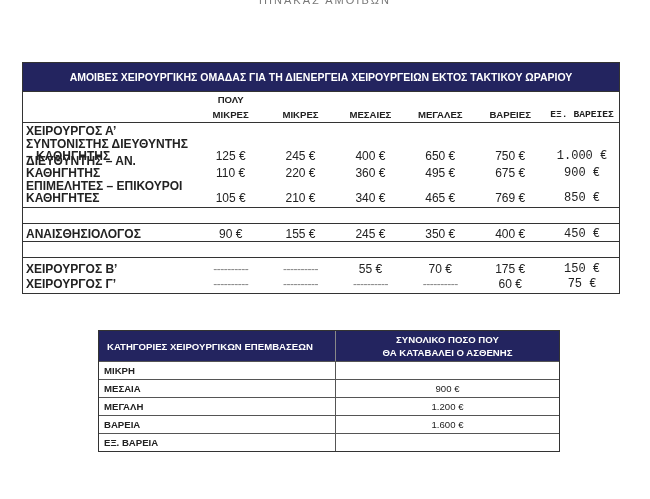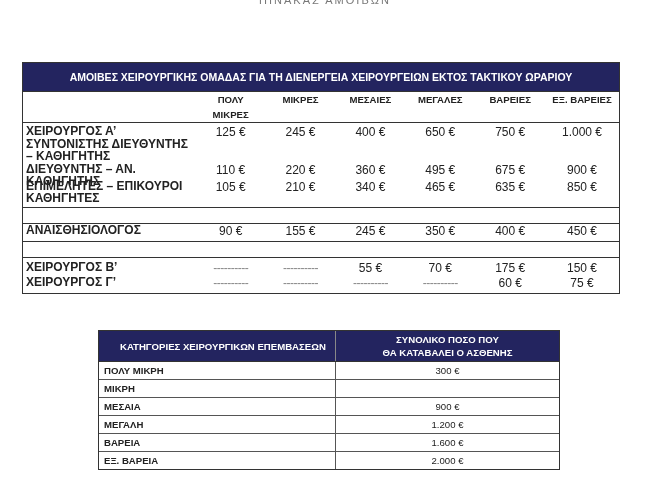--- a/index.html
+++ b/index.html
@@ -7,34 +7,34 @@
          font-family:"Liberation Sans", "DejaVu Sans", sans-serif; color:#222; }
   .cut-title { position:absolute; left:240px; top:-6px; width:170px; height:10px;
                font-size:11px; color:#777; letter-spacing:2px; text-align:center;
                overflow:hidden; filter:blur(0.6px); }
   
   .t1 { position:absolute; left:22px; top:22px; width:598px;
         border:1.5px solid #333; box-sizing:border-box;margin-top:40px; }
   .t1 .banner { background:#23245f; color:#fff; height:28px; font-size:10.5px;
                 font-weight:bold; display:flex; align-items:center; justify-content:center;
                 border-bottom:1.5px solid #333; }
-  .t1 .row { display:flex; align-items:flex-start; box-sizing:border-box; }
+  .t1 .row { display:flex; align-items:flex-end; box-sizing:border-box; }
   .t1 .c0 { width:170px; padding-left:3px; font-size:12px; font-weight:bold; line-height:12.5px; }
   .t1 .c { width:70px; text-align:center; font-size:12px; }
-  .t1 .c.last { width:74px; }
+  .t1 .c.last { width:74px;font-family:Liberation Mono, monospace; }
   .t1 .colhead { height:31px; border-bottom:1.5px solid #333; }
   .t1 .colhead .c { font-weight:bold; font-size:9.6px; line-height:15px; }
   .t1 .sep { height:17px; border-top:1.5px solid #333; border-bottom:1.5px solid #333; }
   .t1 .group { padding:2px 0; }
   .dash { color:#888; letter-spacing:-0.5px; font-size:8px; }
   
   .t2 { position:absolute; left:98px; top:330px; width:462px;
         border:1.5px solid #333; box-sizing:border-box; }
   .t2 .head { display:flex; background:#23245f; color:#fff; height:30px; font-weight:bold; font-size:9.6px; }
-  .t2 .head .k { width:237px; display:flex; align-items:center; padding-left:21px; box-sizing:border-box;
+  .t2 .head .k { width:237px; display:flex; align-items:center; padding-left:8px; box-sizing:border-box;
                  border-right:1px solid #888; }
   .t2 .head .v { flex:1; display:flex; align-items:center; justify-content:center; text-align:center; line-height:13px; }
   .t2 .r { display:flex; height:17px; border-top:1.2px solid #555; font-size:9.6px; }
   .t2 .r .k { width:237px; padding-left:5px; box-sizing:border-box; font-weight:bold;
               border-right:1px solid #555; display:flex; align-items:center; }
   .t2 .r .v { flex:1; display:flex; align-items:center; justify-content:center; }
 </style>
 </head>
 <body>
 
@@ -77,21 +77,21 @@
       <div class="c">495 €</div>
       <div class="c">675 €</div>
       <div class="c last">900 €</div>
     </div>
     <div class="row">
       <div class="c0">ΕΠΙΜΕΛΗΤΕΣ – ΕΠΙΚΟΥΡΟΙ ΚΑΘΗΓΗΤΕΣ</div>
       <div class="c">105 €</div>
       <div class="c">210 €</div>
       <div class="c">340 €</div>
       <div class="c">465 €</div>
-      <div class="c">635 €</div>
+      <div class="c">769 €</div>
       <div class="c last">850 €</div>
     </div>
   </div>
 
   <div class="row sep"></div>
 
   <div class="row" style="height:17px">
     <div class="c0">ΑΝΑΙΣΘΗΣΙΟΛΟΓΟΣ</div>
     <div class="c">90 €</div>
     <div class="c">155 €</div>
@@ -128,36 +128,31 @@
 <div class="t2">
   <div class="head">
     <div class="k">ΚΑΤΗΓΟΡΙΕΣ ΧΕΙΡΟΥΡΓΙΚΩΝ ΕΠΕΜΒΑΣΕΩΝ</div>
     <div class="v">
       <div>
         <div>ΣΥΝΟΛΙΚΟ ΠΟΣΟ ΠΟΥ</div>
         <div>ΘΑ ΚΑΤΑΒΑΛΕΙ Ο ΑΣΘΕΝΗΣ</div>
       </div>
     </div>
   </div>
-  <div class="r" style="border-top:1.5px solid #333">
-    <div class="k">ΠΟΛΥ ΜΙΚΡΗ</div>
-    <div class="v">300 €</div>
-  </div>
   <div class="r">
     <div class="k">ΜΙΚΡΗ</div>
   </div>
   <div class="r">
     <div class="k">ΜΕΣΑΙΑ</div>
     <div class="v">900 €</div>
   </div>
   <div class="r">
     <div class="k">ΜΕΓΑΛΗ</div>
     <div class="v">1.200 €</div>
   </div>
   <div class="r">
     <div class="k">ΒΑΡΕΙΑ</div>
     <div class="v">1.600 €</div>
   </div>
   <div class="r">
     <div class="k">ΕΞ. ΒΑΡΕΙΑ</div>
-    <div class="v">2.000 €</div>
   </div>
 </div>
 
 </body></html>

